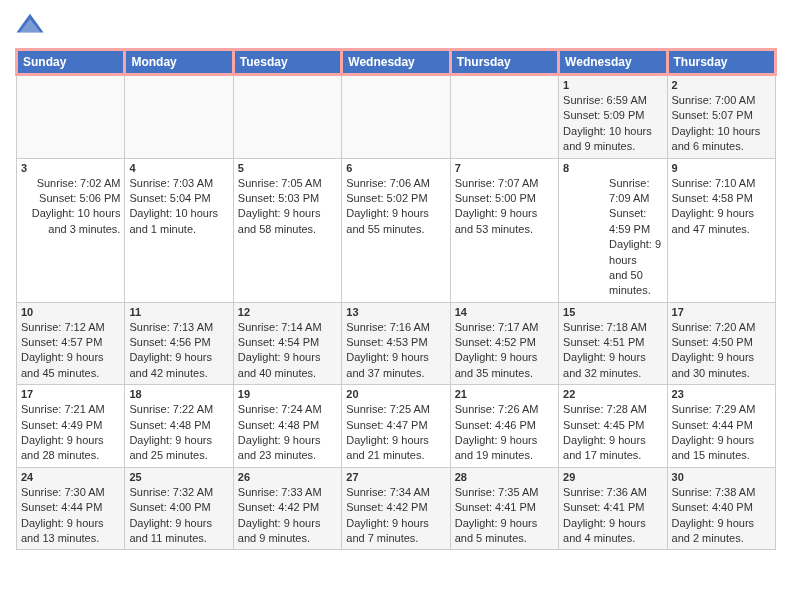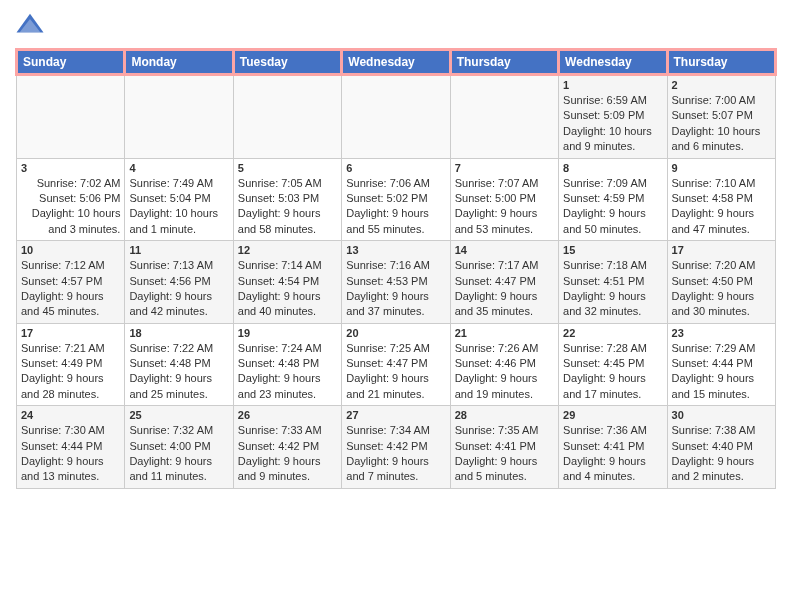--- a/index.html
+++ b/index.html
@@ -159,21 +159,21 @@
         <tr>
           <td>
             <span class="day-num">3</span>
             <div class="day-info" style="white-space: pre-line; text-align: right;">Sunrise: 7:02 AM
 Sunset: 5:06 PM
 Daylight: 10 hours
 and 3 minutes.</div>
           </td>
           <td>
             <span class="day-num">4</span>
-            <div class="day-info" style="white-space: pre-line;">Sunrise: 7:49 AM
+            <div class="day-info" style="white-space: pre-line;">Sunrise: 7:03 AM
 Sunset: 5:04 PM
 Daylight: 10 hours
 and 1 minute.</div>
           </td>
           <td>
             <span class="day-num">5</span>
             <div class="day-info" style="white-space: pre-line;">Sunrise: 7:05 AM
 Sunset: 5:03 PM
 Daylight: 9 hours
 and 58 minutes.</div>
@@ -187,21 +187,21 @@
           </td>
           <td>
             <span class="day-num">7</span>
             <div class="day-info" style="white-space: pre-line;">Sunrise: 7:07 AM
 Sunset: 5:00 PM
 Daylight: 9 hours
 and 53 minutes.</div>
           </td>
           <td>
             <span class="day-num">8</span>
-            <div class="day-info" style="white-space: pre-line;">Sunrise: 7:09 AM
+            <div class="day-info" style="white-space: pre-line; margin-left: 46px;">Sunrise: 7:09 AM
 Sunset: 4:59 PM
 Daylight: 9 hours
 and 50 minutes.</div>
           </td>
           <td>
             <span class="day-num">9</span>
             <div class="day-info" style="white-space: pre-line;">Sunrise: 7:10 AM
 Sunset: 4:58 PM
 Daylight: 9 hours
 and 47 minutes.</div>
@@ -232,21 +232,21 @@
           <td>
             <span class="day-num">13</span>
             <div class="day-info" style="white-space: pre-line;">Sunrise: 7:16 AM
 Sunset: 4:53 PM
 Daylight: 9 hours
 and 37 minutes.</div>
           </td>
           <td>
             <span class="day-num">14</span>
             <div class="day-info" style="white-space: pre-line;">Sunrise: 7:17 AM
-Sunset: 4:47 PM
+Sunset: 4:52 PM
 Daylight: 9 hours
 and 35 minutes.</div>
           </td>
           <td>
             <span class="day-num">15</span>
             <div class="day-info" style="white-space: pre-line;">Sunrise: 7:18 AM
 Sunset: 4:51 PM
 Daylight: 9 hours
 and 32 minutes.</div>
           </td>

